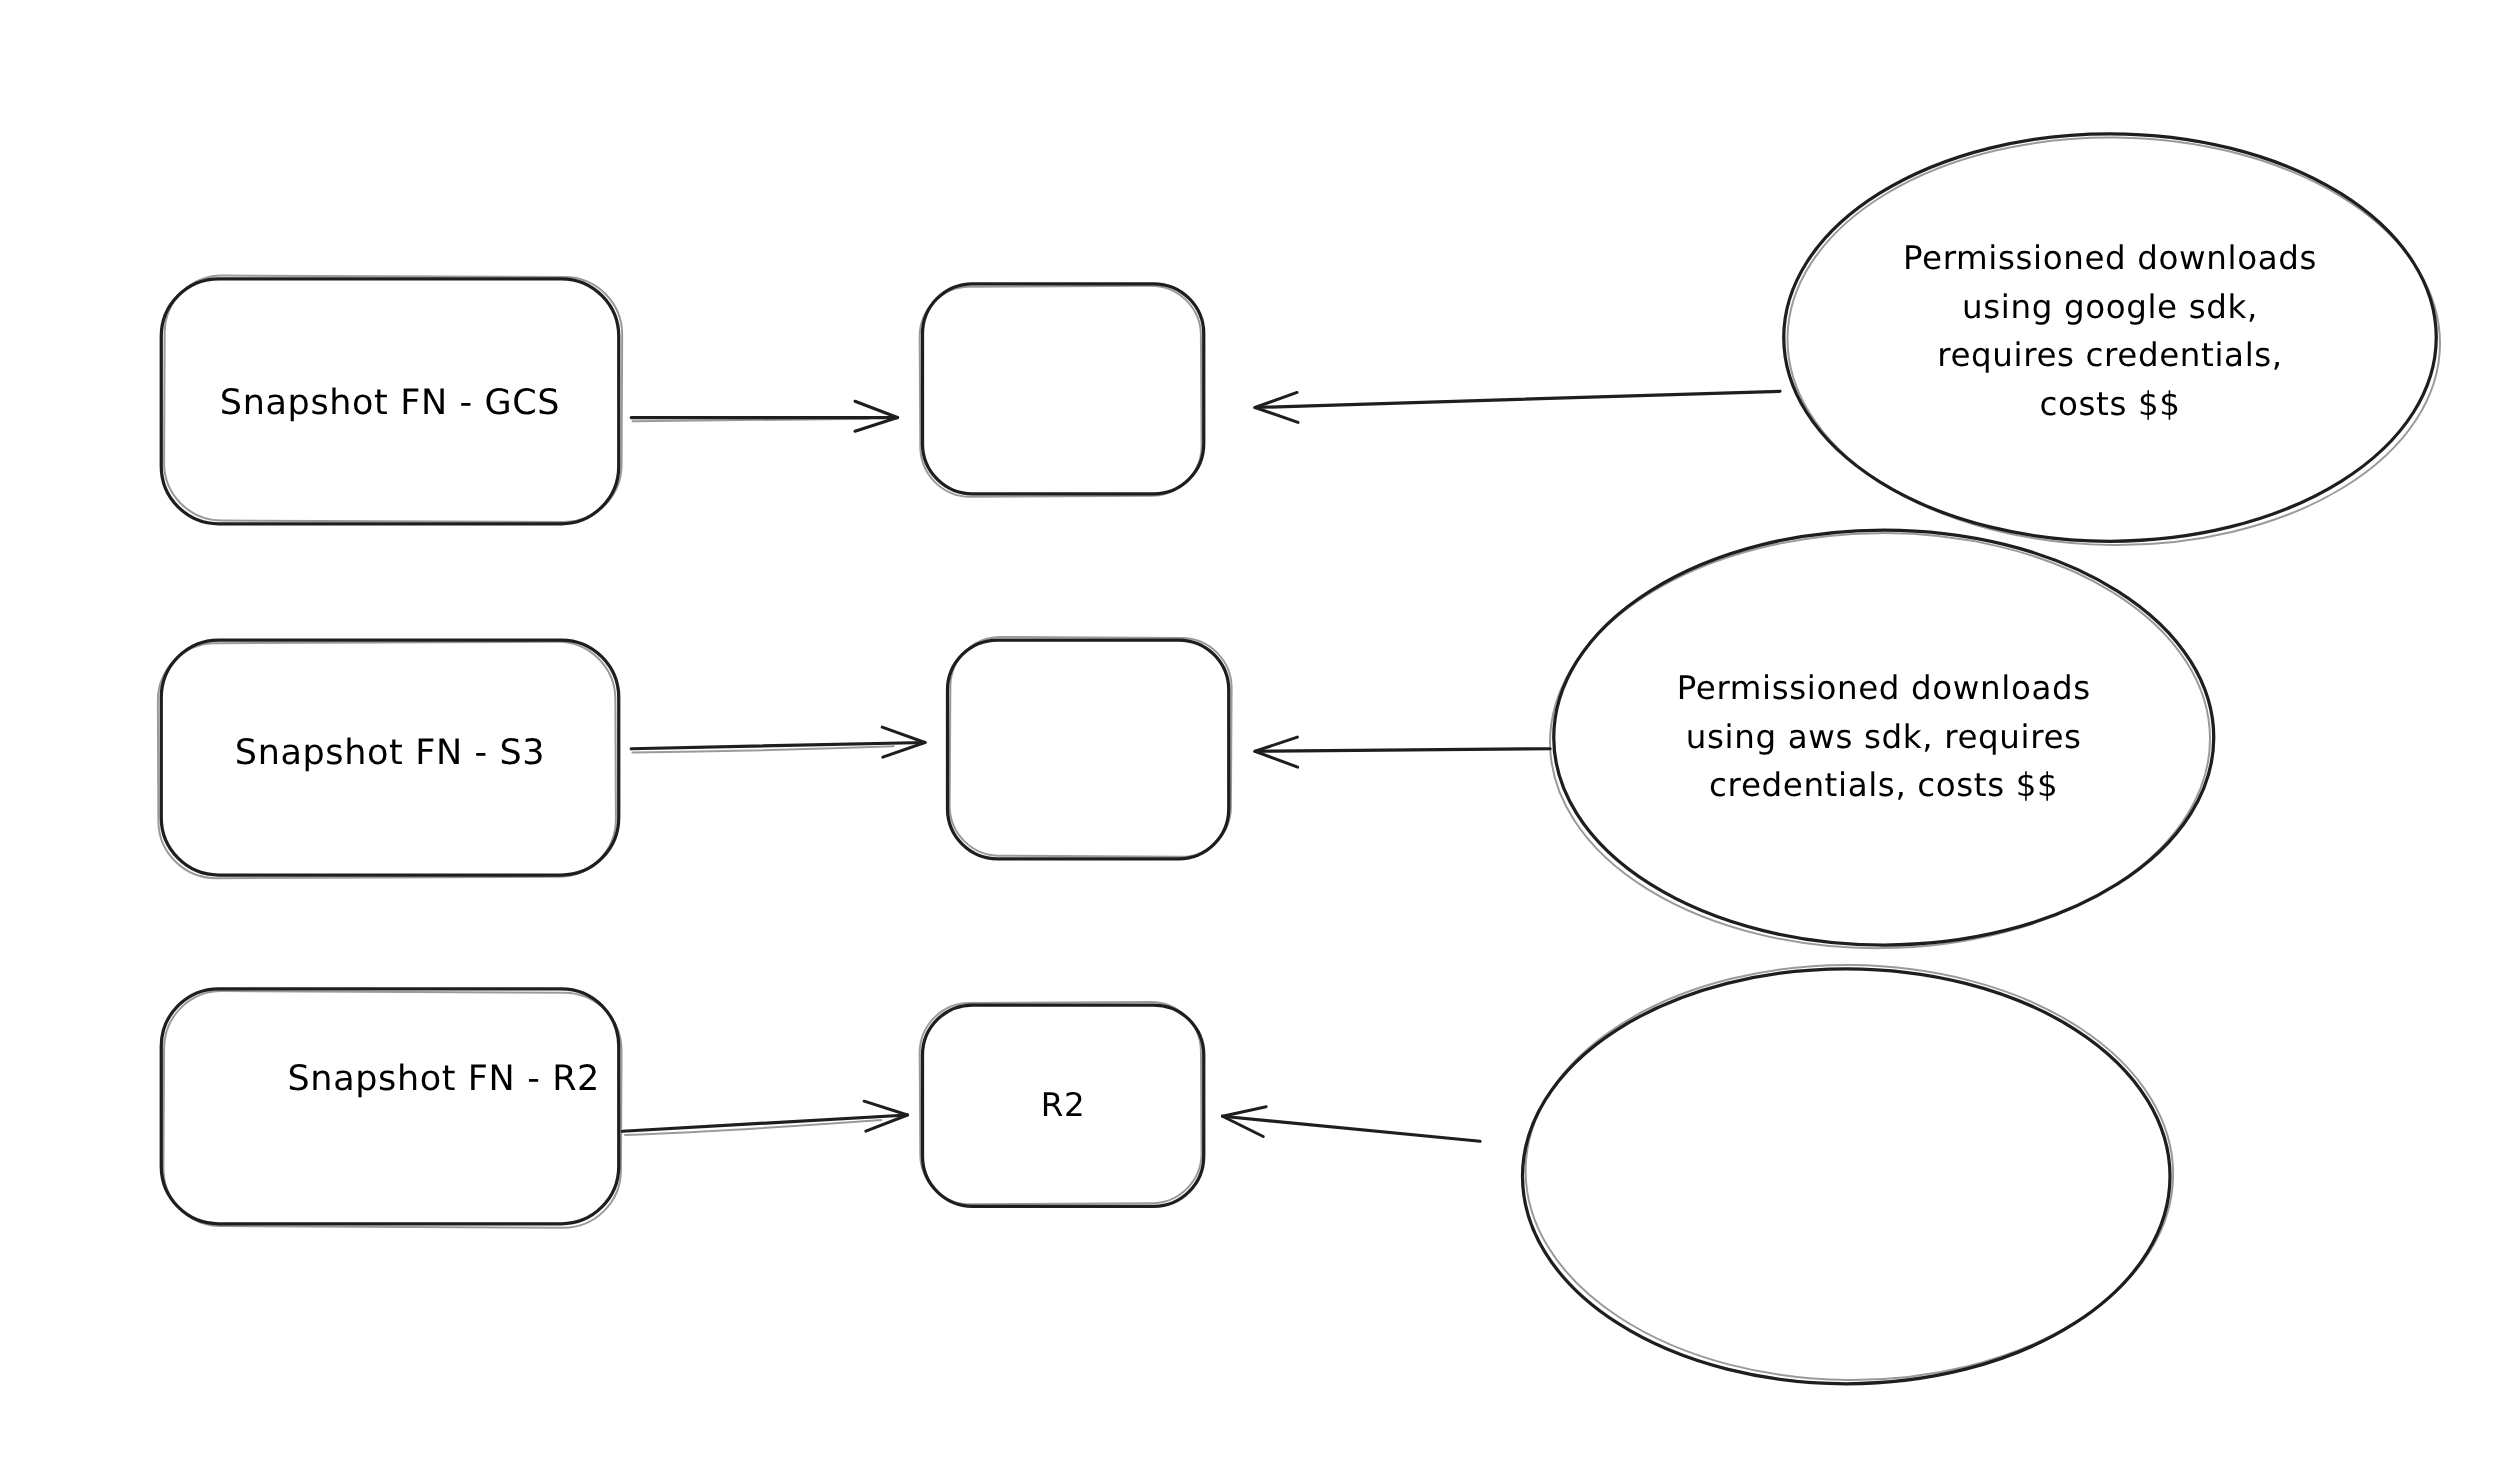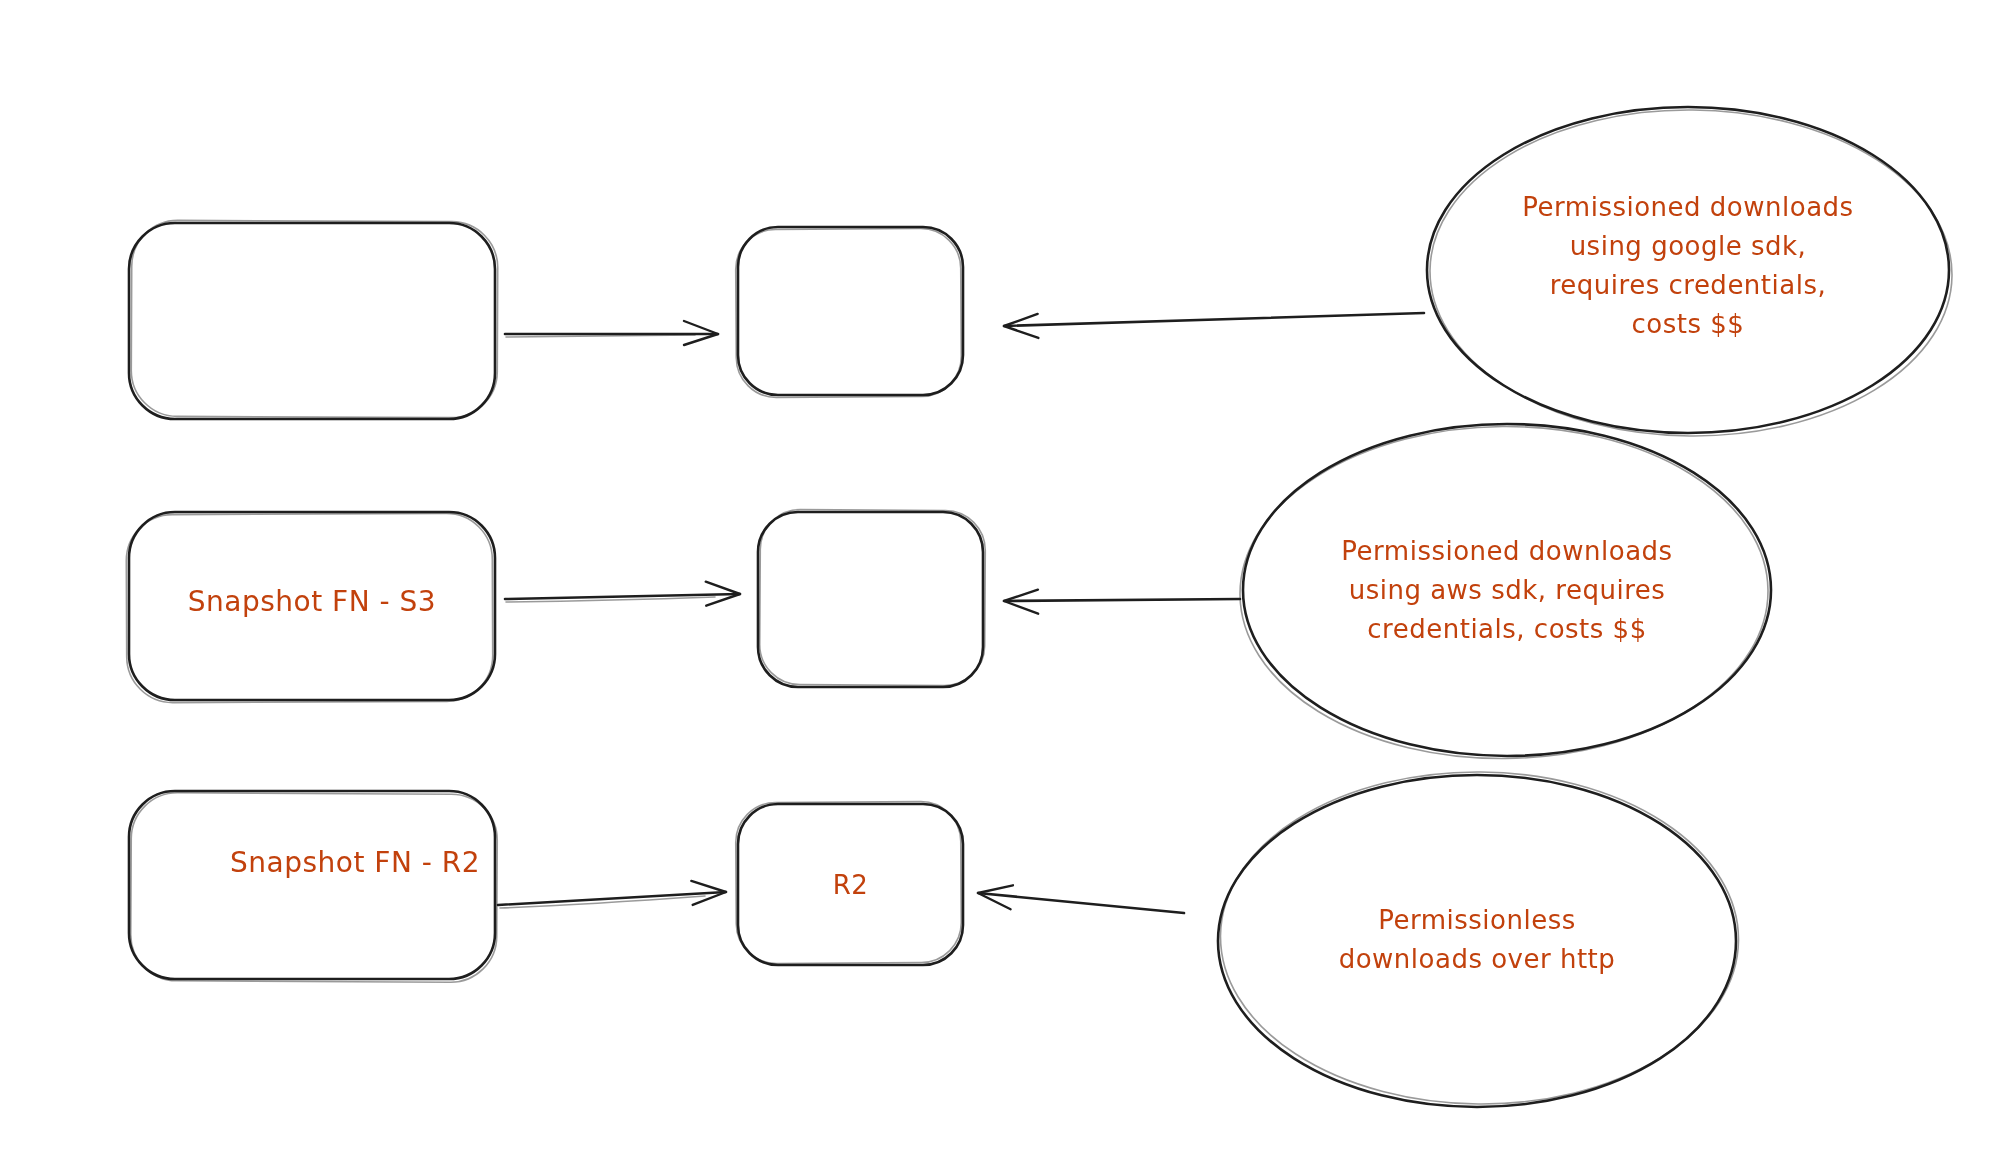--- a/index.html
+++ b/index.html
@@ -36,21 +36,21 @@
     opacity: 0.45;
     stroke-linecap: round;
   }
   .label {
     position: absolute;
     display: flex;
     align-items: center;
     justify-content: center;
     text-align: center;
     white-space: pre-line;
-    color: #c2410c;
+    color: #000000;
     letter-spacing: 0.5px;
     pointer-events: none;
   }
   .node-label {
     font-size: 28px;
   }
   .target-label {
     font-size: 26px;
   }
   .note-label {
@@ -98,28 +98,27 @@
       <use href="#b3" class="echo" transform="translate(-2 -2) rotate(-0.35 850 884)"></use>
       <ellipse id="e3" cx="1477" cy="941" rx="259" ry="166"></ellipse>
       <use href="#e3" class="echo" transform="translate(2.5 -3) rotate(0.5 1477 941)"></use>
       <path d="M498 905 L726 892" marker-end="url(#arrow)"></path>
       <path class="echo" d="M500 908 C 580 905, 650 900, 705 896"></path>
       <path d="M1184 913 L978 893" marker-end="url(#arrow)"></path>
 
     </g>
   </svg>
 
+  <div class="label node-label" style="left:128px; top:222px; width:368px; height:198px;">Snapshot FN - GCS</div>
   <div class="label note-label" style="left:1426px; top:104px; width:524px; height:324px;">Permissioned downloads
 using google sdk,
 requires credentials,
 costs $$</div>
 
   <div class="label node-label" style="left:128px; top:511px; width:368px; height:180px;">Snapshot FN - S3</div>
   <div class="label note-label" style="left:1242px; top:423px; width:530px; height:334px;">Permissioned downloads
 using aws sdk, requires
 credentials, costs $$</div>
 
   <div class="label node-label" style="left:144px; top:790px; width:368px; height:144px;padding-left:27px;">Snapshot FN - R2</div>
   <div class="label target-label" style="left:737px; top:803px; width:227px; height:163px;text-align:center;">R2</div>
-  <div class="label note-label" style="left:1217px; top:772px; width:520px; height:336px;">Permissionless
-downloads over http</div>
 
 </div>
 
 </body></html>

